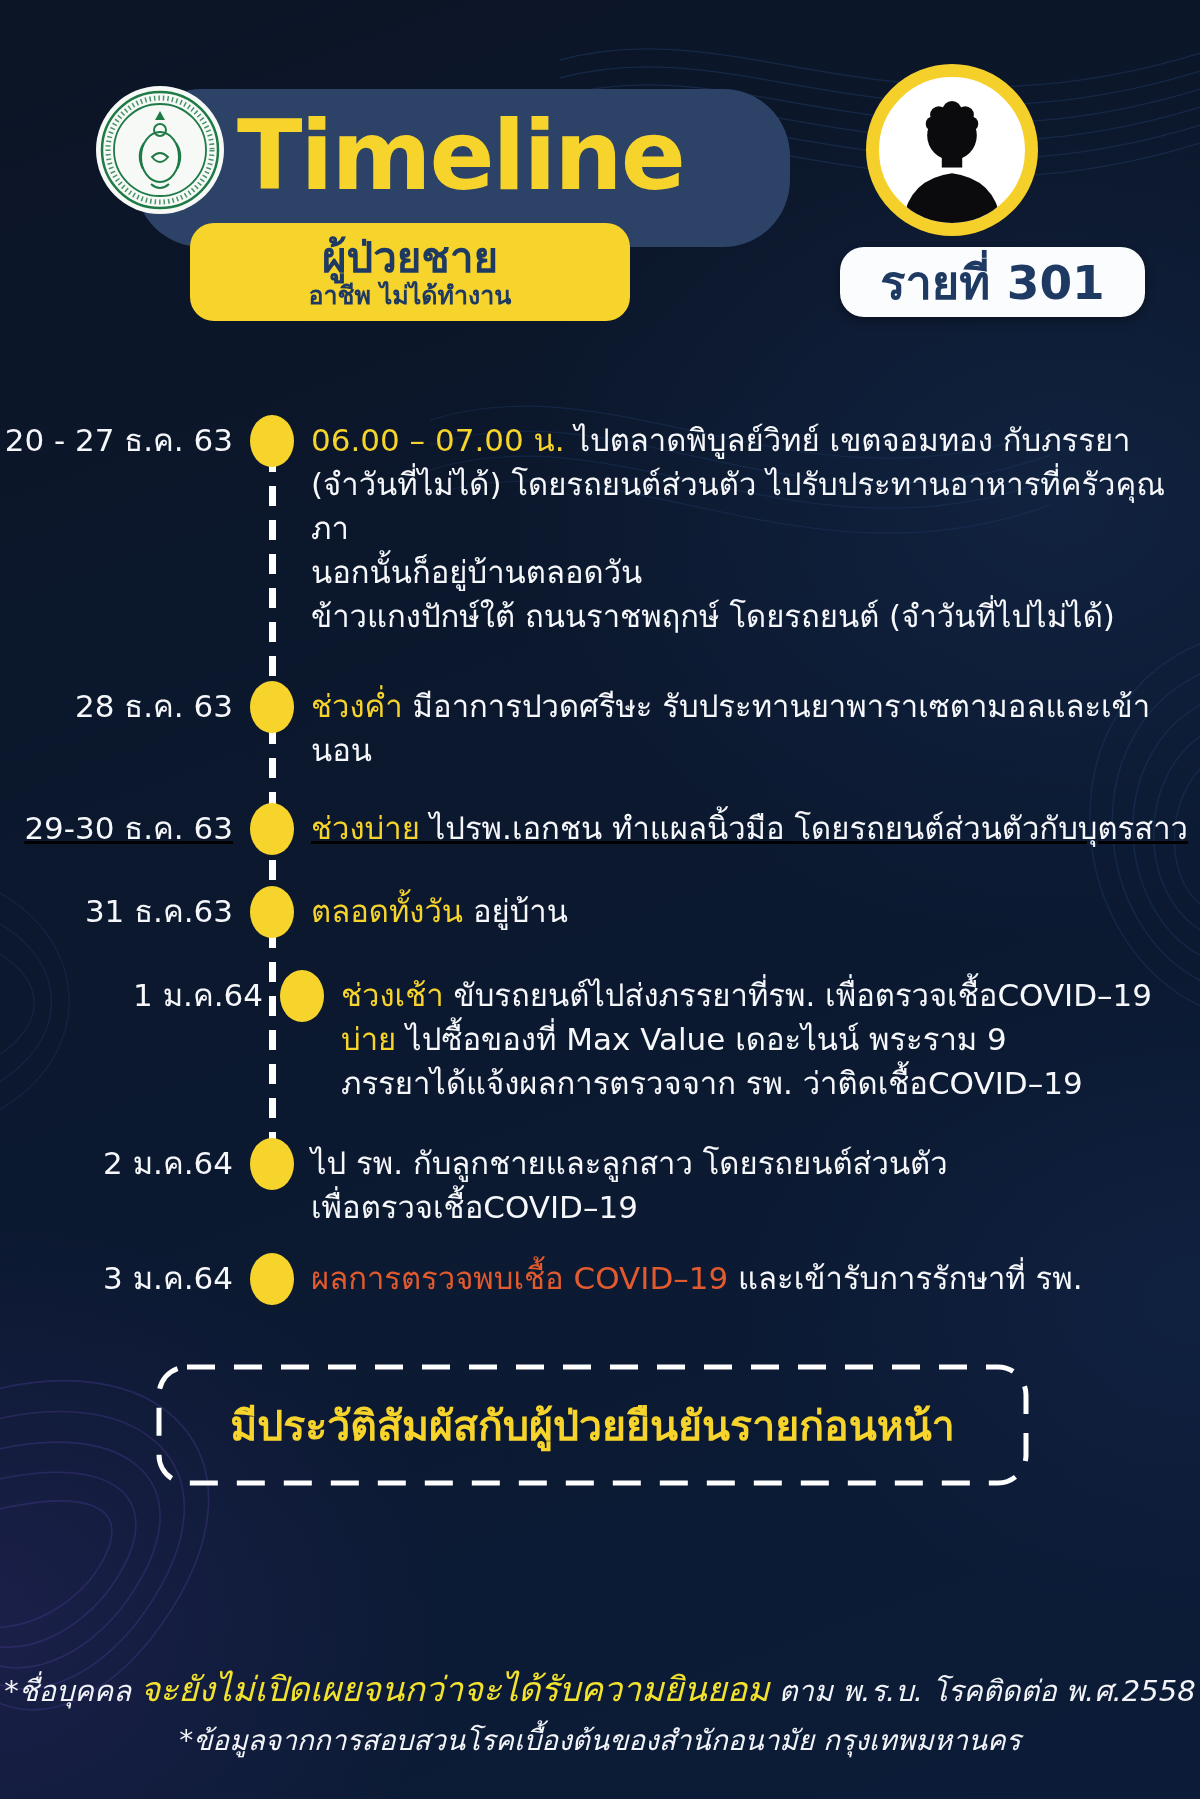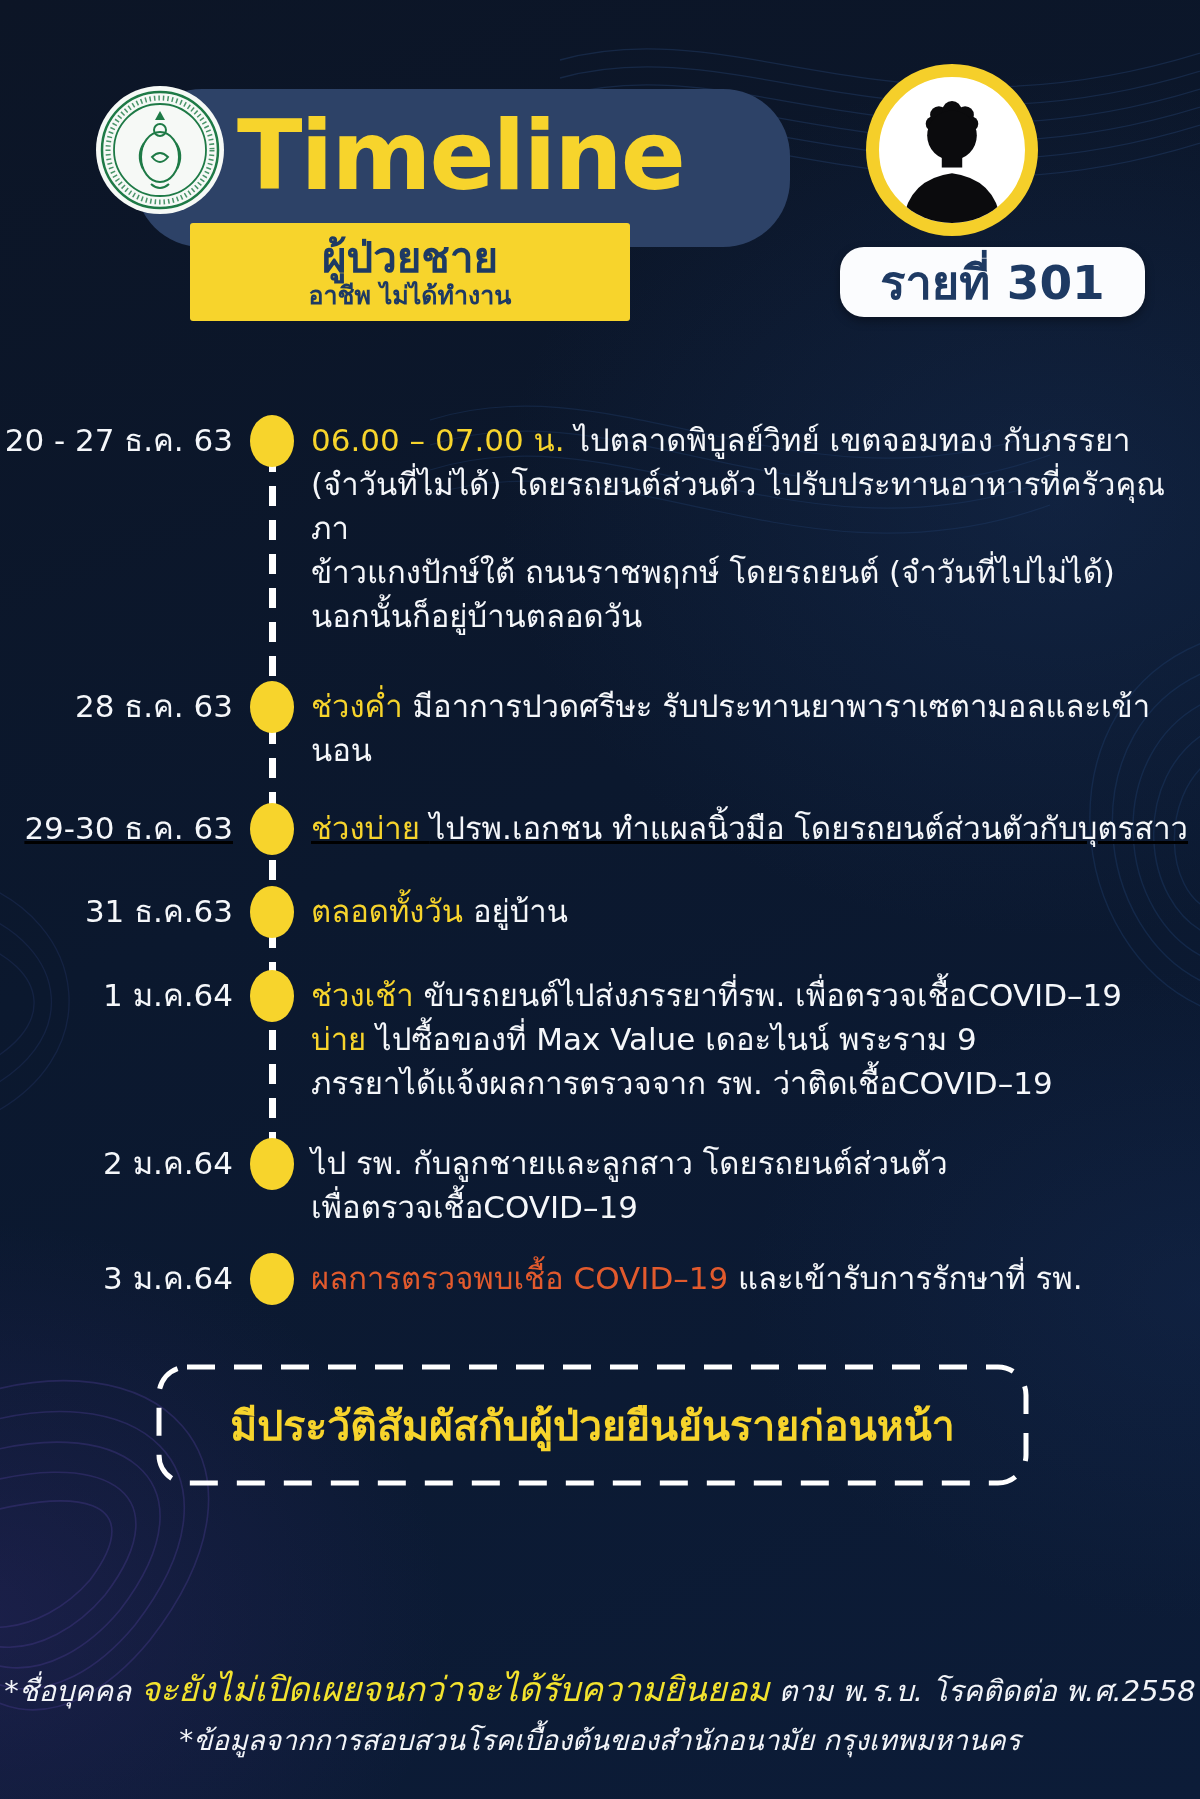--- a/index.html
+++ b/index.html
@@ -19,21 +19,21 @@
     background:#2d4267;border-radius:67px;z-index:1;
   }
   .header-title{
     position:absolute;left:102px;top:6px;width:540px;height:121px;
     display:flex;align-items:center;
     color:#f7d42c;font-size:96px;font-weight:800;letter-spacing:-2px;
   }
   .logo{position:absolute;left:95px;top:85px;width:130px;height:130px;z-index:2;}
   .patient-badge{
     position:absolute;left:190px;top:223px;width:440px;height:98px;
-    background:#f7d42c;border-radius:3px;z-index:1;
+    background:#f7d42c;border-radius:24px;z-index:1;
     display:flex;flex-direction:column;align-items:center;justify-content:center;
     color:#1e3a63;font-weight:800;line-height:1.12;
   }
   .patient-badge .l1{font-size:42px;}
   .patient-badge .l2{font-size:25px;}
   .avatar{
     position:absolute;left:866px;top:64px;width:146px;height:146px;z-index:2;
     border-radius:50%;border:13px solid #f5cf2a;background:#fff;overflow:hidden;
   }
   .case-pill{
@@ -45,21 +45,21 @@
   .tl-line{
     position:absolute;left:269px;top:452px;width:7px;height:730px;z-index:1;border-radius:4px;
     background:repeating-linear-gradient(to bottom,#ffffff 0 20px,transparent 20px 34px);
   }
   .timeline{position:absolute;left:0;top:418px;width:1200px;z-index:2;}
   .entry{display:flex;align-items:flex-start;}
   .entry:nth-child(1){margin-bottom:46px;}
   .entry:nth-child(2){margin-bottom:34px;}
   .entry:nth-child(3){margin-bottom:34px;text-decoration:underline;}
   .entry:nth-child(4){margin-bottom:35px;}
-  .entry:nth-child(5){margin-bottom:36px;}
+  .entry:nth-child(5){margin-bottom:36px;padding-left:30px;}
   .entry:nth-child(6){margin-bottom:27px;}
   .entry .date{
     width:233px;text-align:right;color:#f5f7fa;font-size:31px;line-height:44px;white-space:nowrap;
   }
   .entry .dotcol{width:78px;display:flex;justify-content:center;}
   .entry .dot{width:44px;height:52px;border-radius:50%;background:#f7d42c;margin-top:-3px;}
   .entry .body{flex:1;font-size:31px;line-height:44px;color:#f5f7fa;}
   .seg-white{color:#f5f7fa;}
   .seg-yellow{color:#f7d42c;}
   .seg-red{color:#e25a2d;}
@@ -171,22 +171,22 @@
   <div class="tl-line"></div>
   <div class="timeline" id="timeline-entries">
       <div class="entry">
         <div class="date">20 - 27 ธ.ค. 63</div>
         <div class="dotcol">
           <div class="dot"></div>
         </div>
         <div class="body">
           <div class="line"><span class="seg-yellow">06.00 – 07.00 น. </span><span class="seg-white">ไปตลาดพิบูลย์วิทย์  เขตจอมทอง กับภรรยา</span></div>
           <div class="line"><span class="seg-white">(จำวันที่ไม่ได้) โดยรถยนต์ส่วนตัว ไปรับประทานอาหารที่ครัวคุณภา</span></div>
+          <div class="line"><span class="seg-white">นอกนั้นก็อยู่บ้านตลอดวัน</span></div>
           <div class="line"><span class="seg-white">ข้าวแกงปักษ์ใต้ ถนนราชพฤกษ์ โดยรถยนต์  (จำวันที่ไปไม่ได้)</span></div>
-          <div class="line"><span class="seg-white">นอกนั้นก็อยู่บ้านตลอดวัน</span></div>
         </div>
       </div>
       <div class="entry">
         <div class="date">28 ธ.ค. 63</div>
         <div class="dotcol">
           <div class="dot"></div>
         </div>
         <div class="body">
           <div class="line"><span class="seg-yellow">ช่วงค่ำ </span><span class="seg-white">มีอาการปวดศรีษะ รับประทานยาพาราเซตามอลและเข้านอน</span></div>
         </div>

